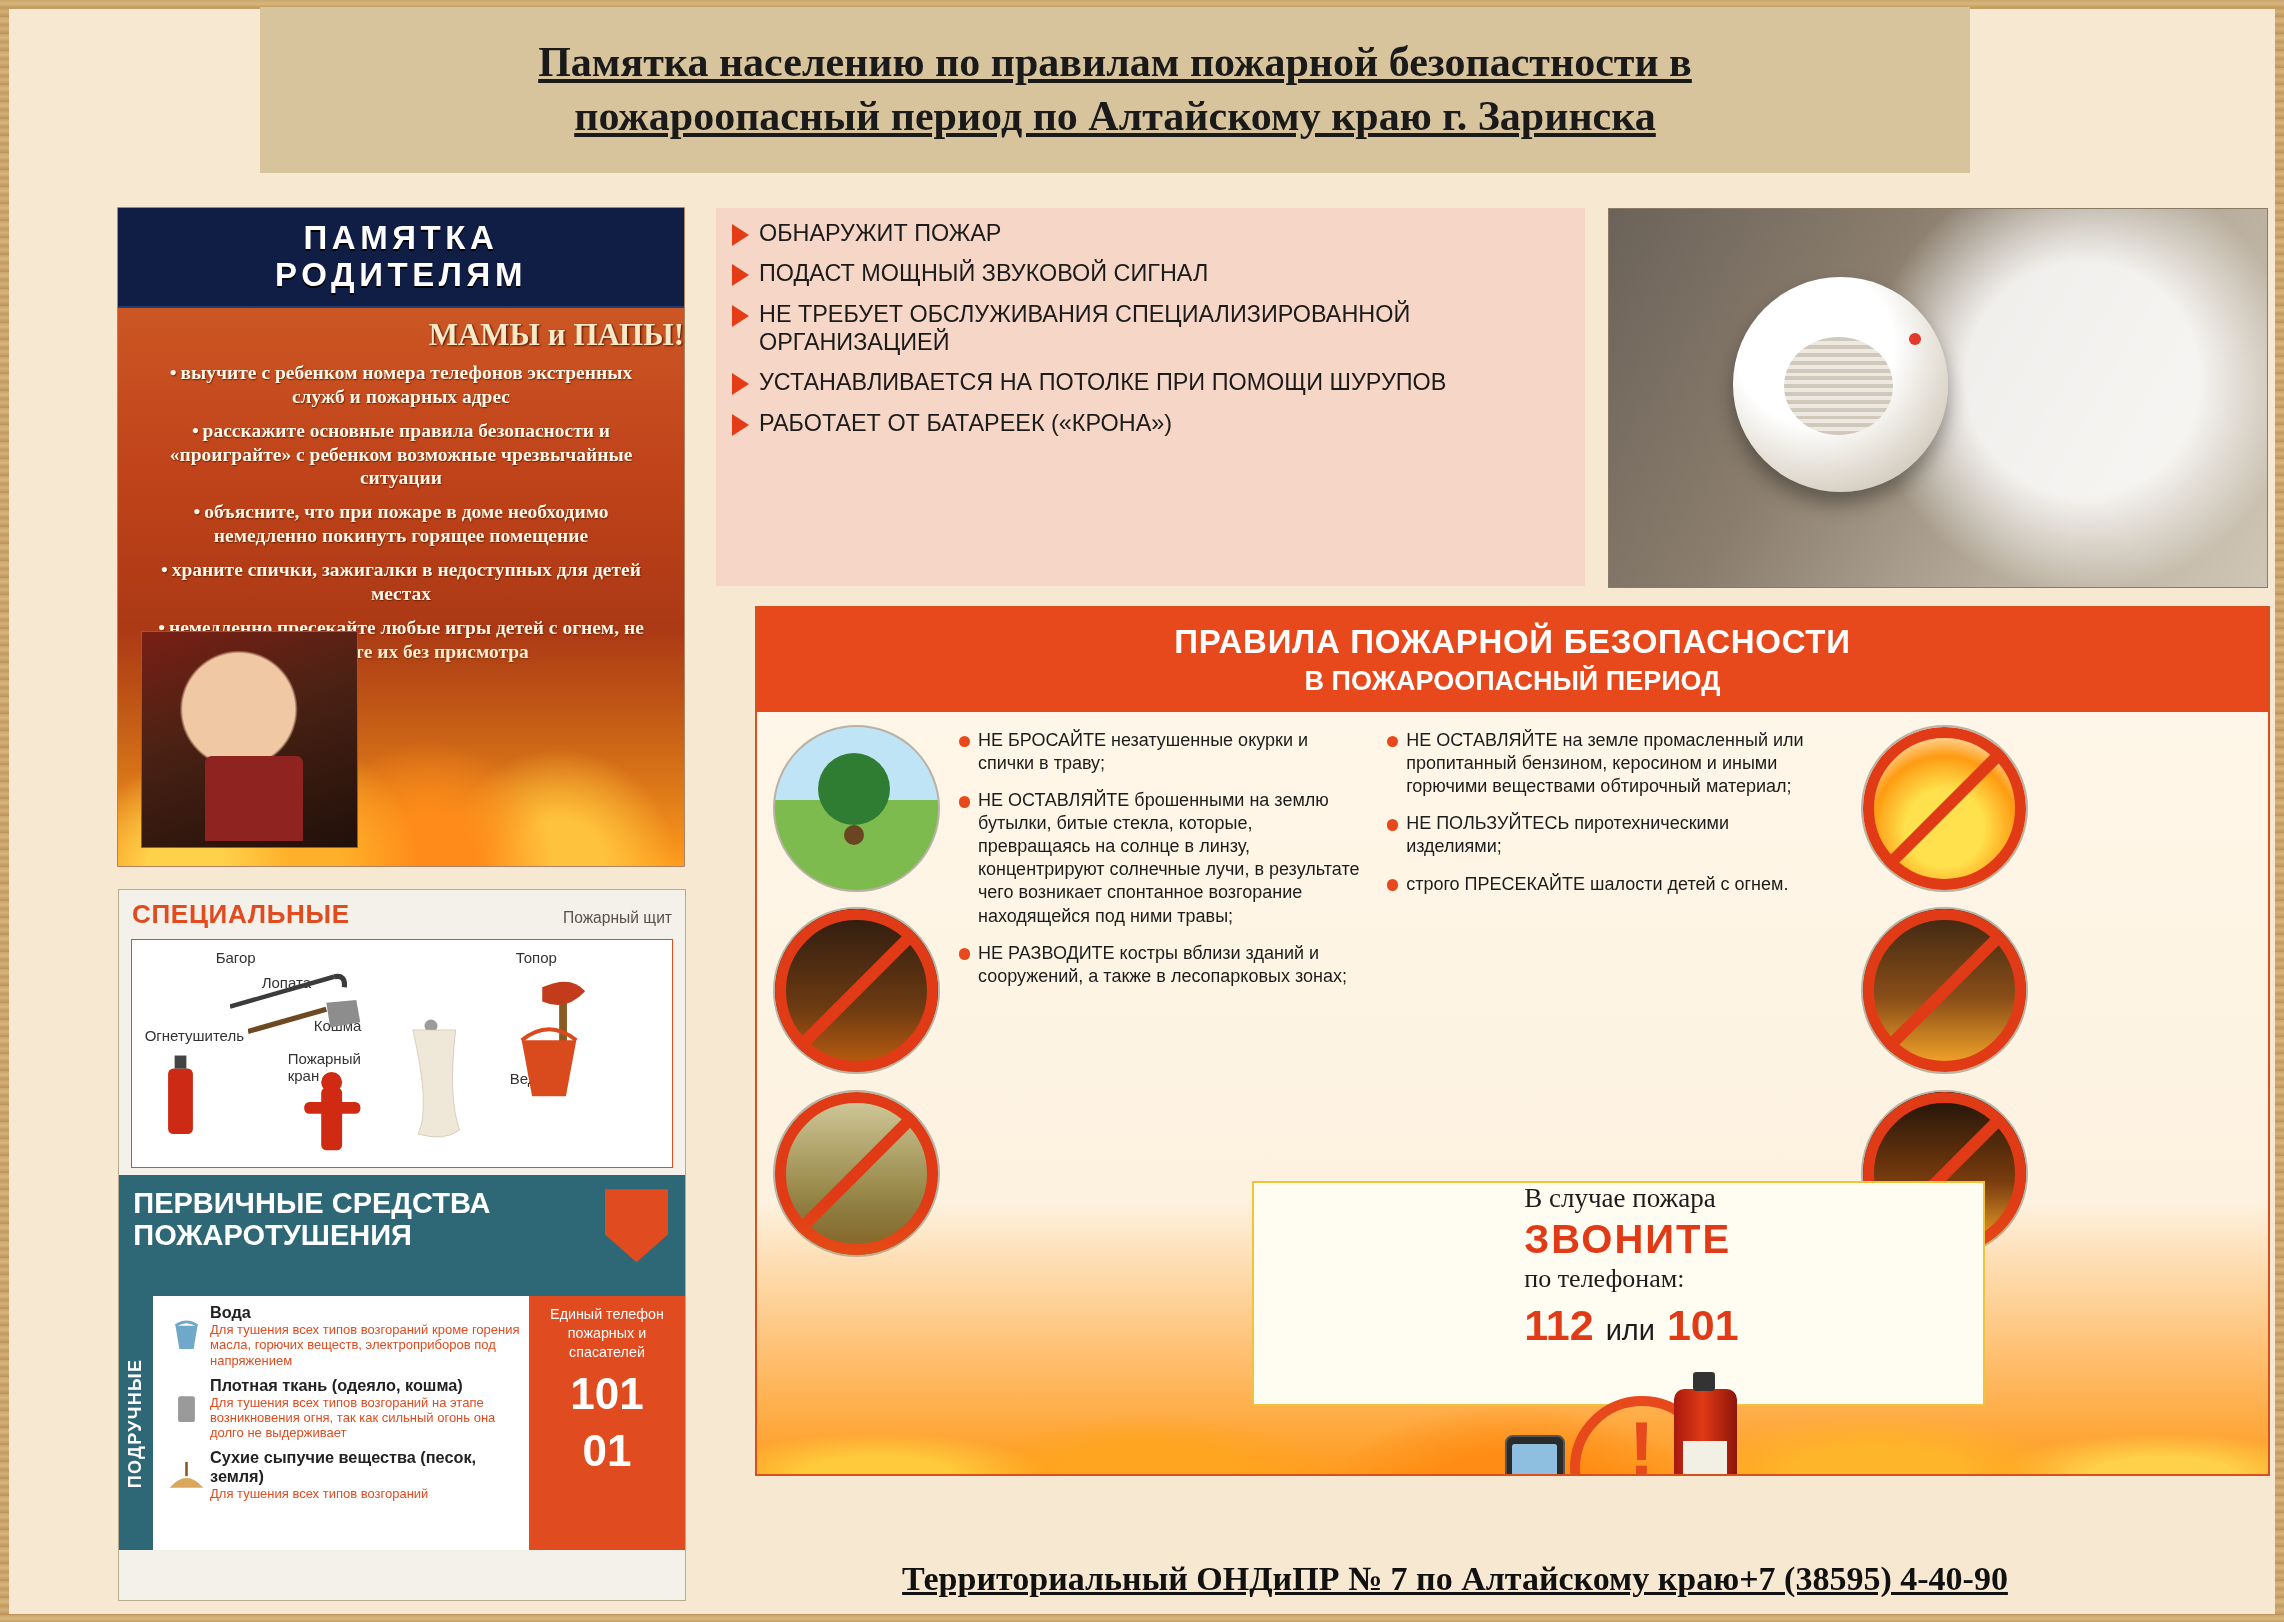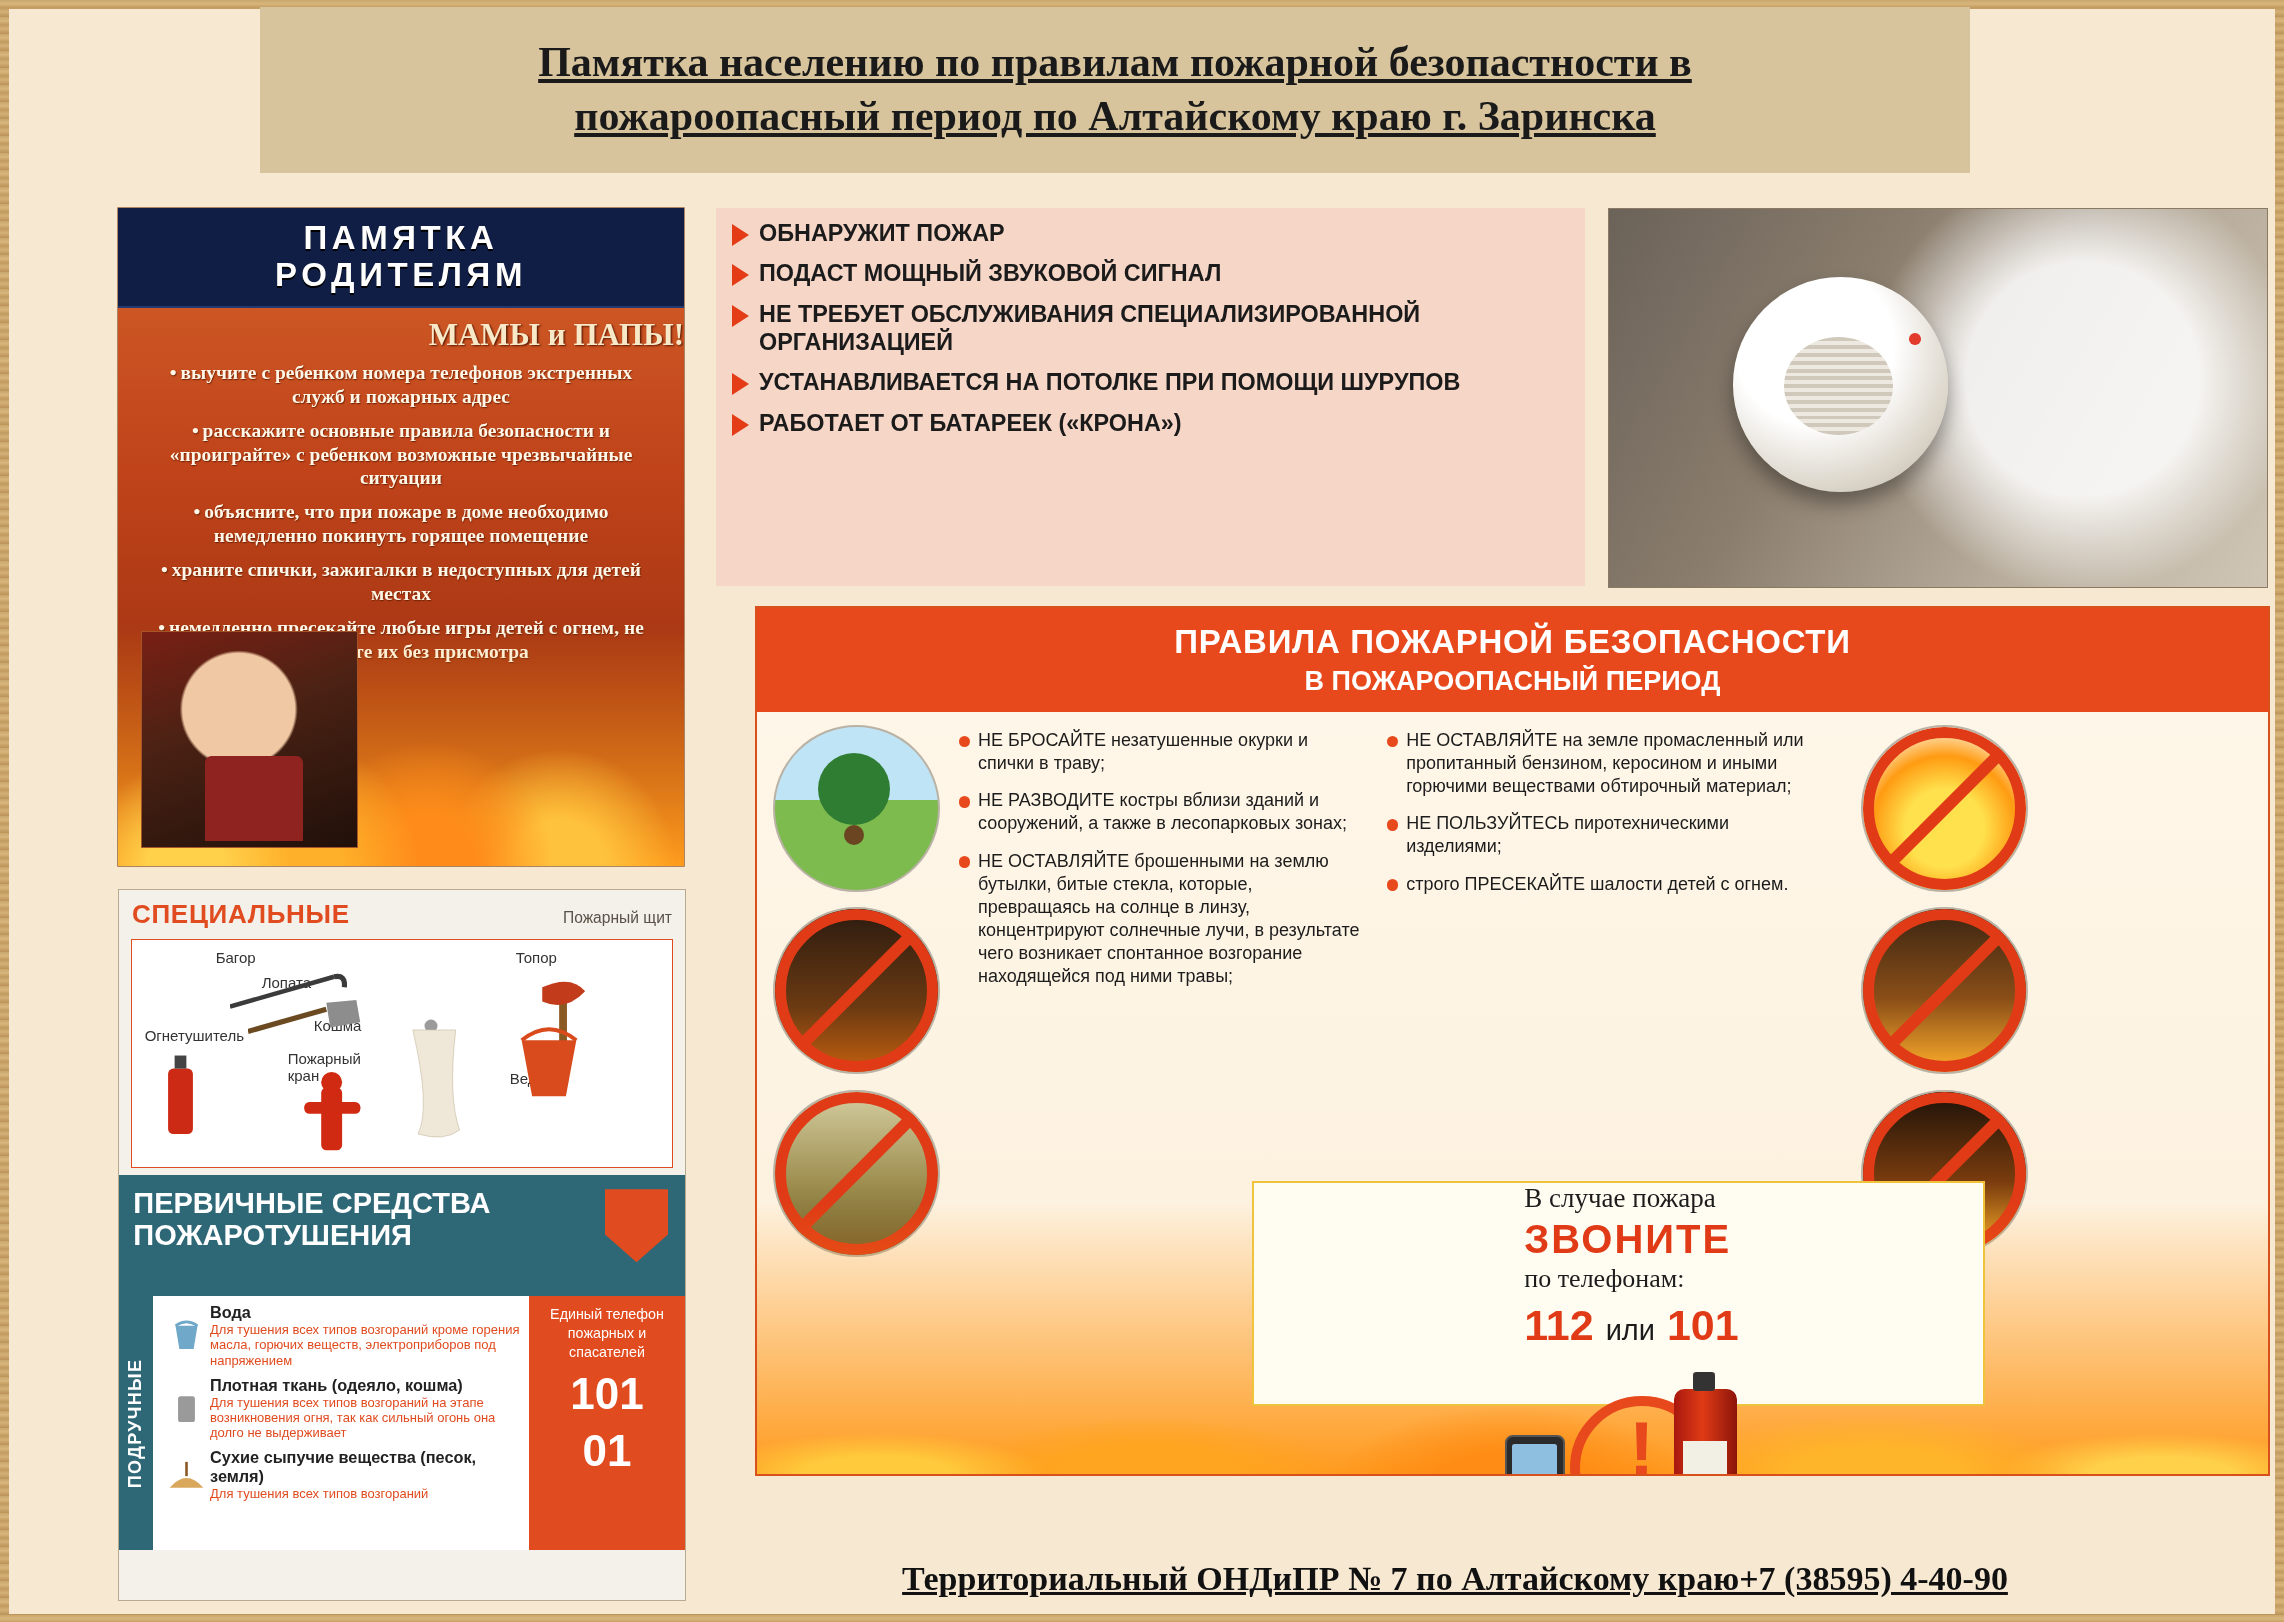--- a/index.html
+++ b/index.html
@@ -157,21 +157,21 @@
     position:absolute;left:716px;top:208px;width:869px;height:378px;
     background:#f6d6c6;padding:11.7px 15.6px;box-sizing:border-box;
   }
   .det-row{display:flex;align-items:flex-start;margin-bottom:13px;}
   .det-arrow{
     width:0;height:0;border-left:17px solid #e33c16;
     border-top:11px solid transparent;border-bottom:11px solid transparent;
     margin:3.9px 10.4px 0 0;flex:0 0 auto;
   }
   .det-txt{
-    font-family:"Liberation Sans", sans-serif;font-weight:bold;font-size:23.4px;
+    font-family:"Liberation Sans", sans-serif;font-weight:normal;font-size:23.4px;
     color:#1b1b1b;line-height:1.18;
   }
 
   
   .photo-detector{
     position:absolute;left:1608px;top:208px;width:658px;height:378px;
     background:
       radial-gradient(circle at 72% 45%, rgba(255,255,255,.85) 0 117px, rgba(255,255,255,0) 215px),
       linear-gradient(120deg,#6b6259 0%,#8a7d6d 35%,#b9ae9d 70%,#cfc6b6 100%);
     overflow:hidden;border:0.7px solid #8a7a63;
@@ -474,25 +474,25 @@
       </div>
     </div>
 
     <div class="col-text-l">
       <div class="bullet">
         <div class="dot"></div>
         <div class="btxt">НЕ БРОСАЙТЕ незатушенные окурки и спички в траву;</div>
       </div>
       <div class="bullet">
         <div class="dot"></div>
-        <div class="btxt">НЕ РАЗВОДИТЕ костры вблизи зданий и сооружений, а также в лесопарковых зонах;</div>
+        <div class="btxt">НЕ ОСТАВЛЯЙТЕ брошенными на землю бутылки, битые стекла, которые, превращаясь на солнце в линзу, концентрируют солнечные лучи, в результате чего возникает спонтанное возгорание находящейся под ними травы;</div>
       </div>
       <div class="bullet">
         <div class="dot"></div>
-        <div class="btxt">НЕ ОСТАВЛЯЙТЕ брошенными на землю бутылки, битые стекла, которые, превращаясь на солнце в линзу, концентрируют солнечные лучи, в результате чего возникает спонтанное возгорание находящейся под ними травы;</div>
+        <div class="btxt">НЕ РАЗВОДИТЕ костры вблизи зданий и сооружений, а также в лесопарковых зонах;</div>
       </div>
     </div>
 
     <div class="col-text-r">
       <div class="bullet">
         <div class="dot"></div>
         <div class="btxt">НЕ ОСТАВЛЯЙТЕ на земле промасленный или пропитанный бензином, керосином и иными горючими веществами обтирочный материал;</div>
       </div>
       <div class="bullet">
         <div class="dot"></div>

